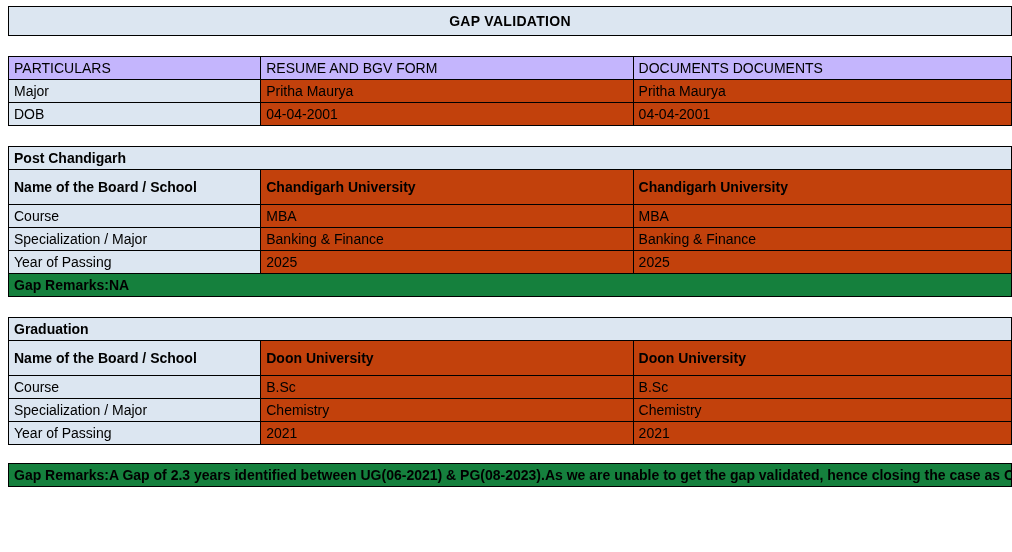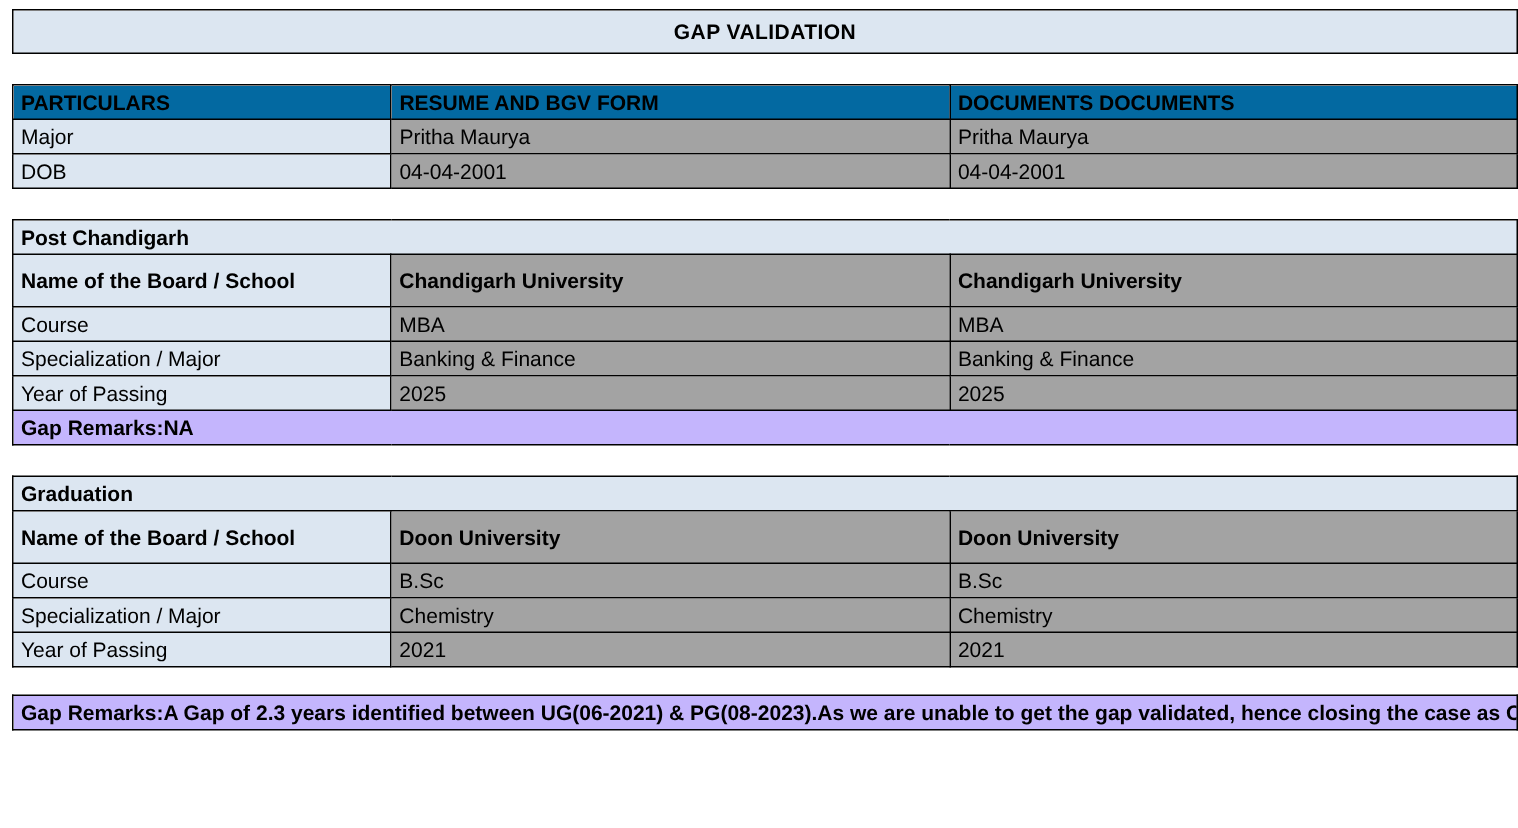--- a/index.html
+++ b/index.html
@@ -42,36 +42,36 @@
 
   .title-cell {
     background: #dce6f1;
     text-align: center;
     font-weight: bold;
     font-size: 14px;
     letter-spacing: 0.3px;
     height: 24px;
   }
   .hdr {
-    background: #0369a1;
-    font-weight: bold;
+    background: #c4b5fd;
+    font-weight: normal;
   }
   .lbl {
     background: #dce6f1;
   }
   .val {
-    background: #a3a3a3;
+    background: #c2410c;
     margin-left: 13px;
   }
   .section-head {
     background: #dce6f1;
     font-weight: bold;
   }
   .gap-remark {
-    background: #c4b5fd;
+    background: #15803d;
     font-weight: bold;
     white-space: normal;
     line-height: 20px;
   }
   .tall td { height: 30px; font-weight: bold; }
   .spacer {
     height: 20px;
     line-height: 20px;
     font-size: 1px;
   }

